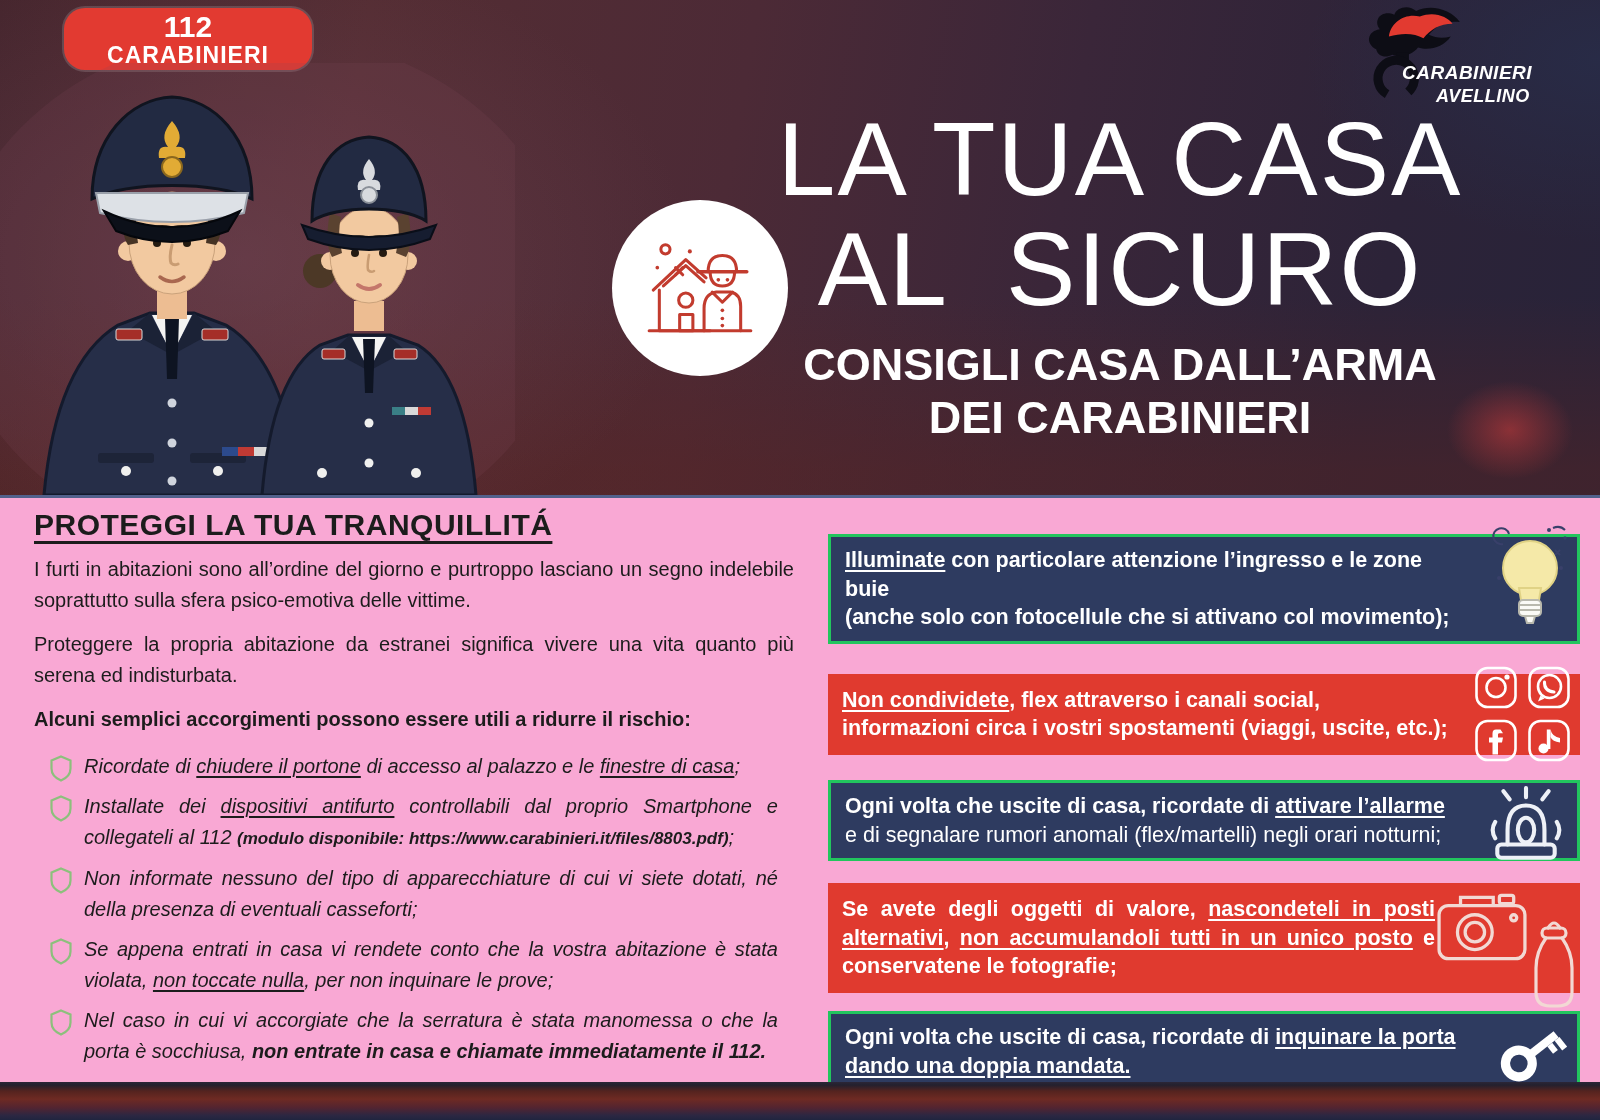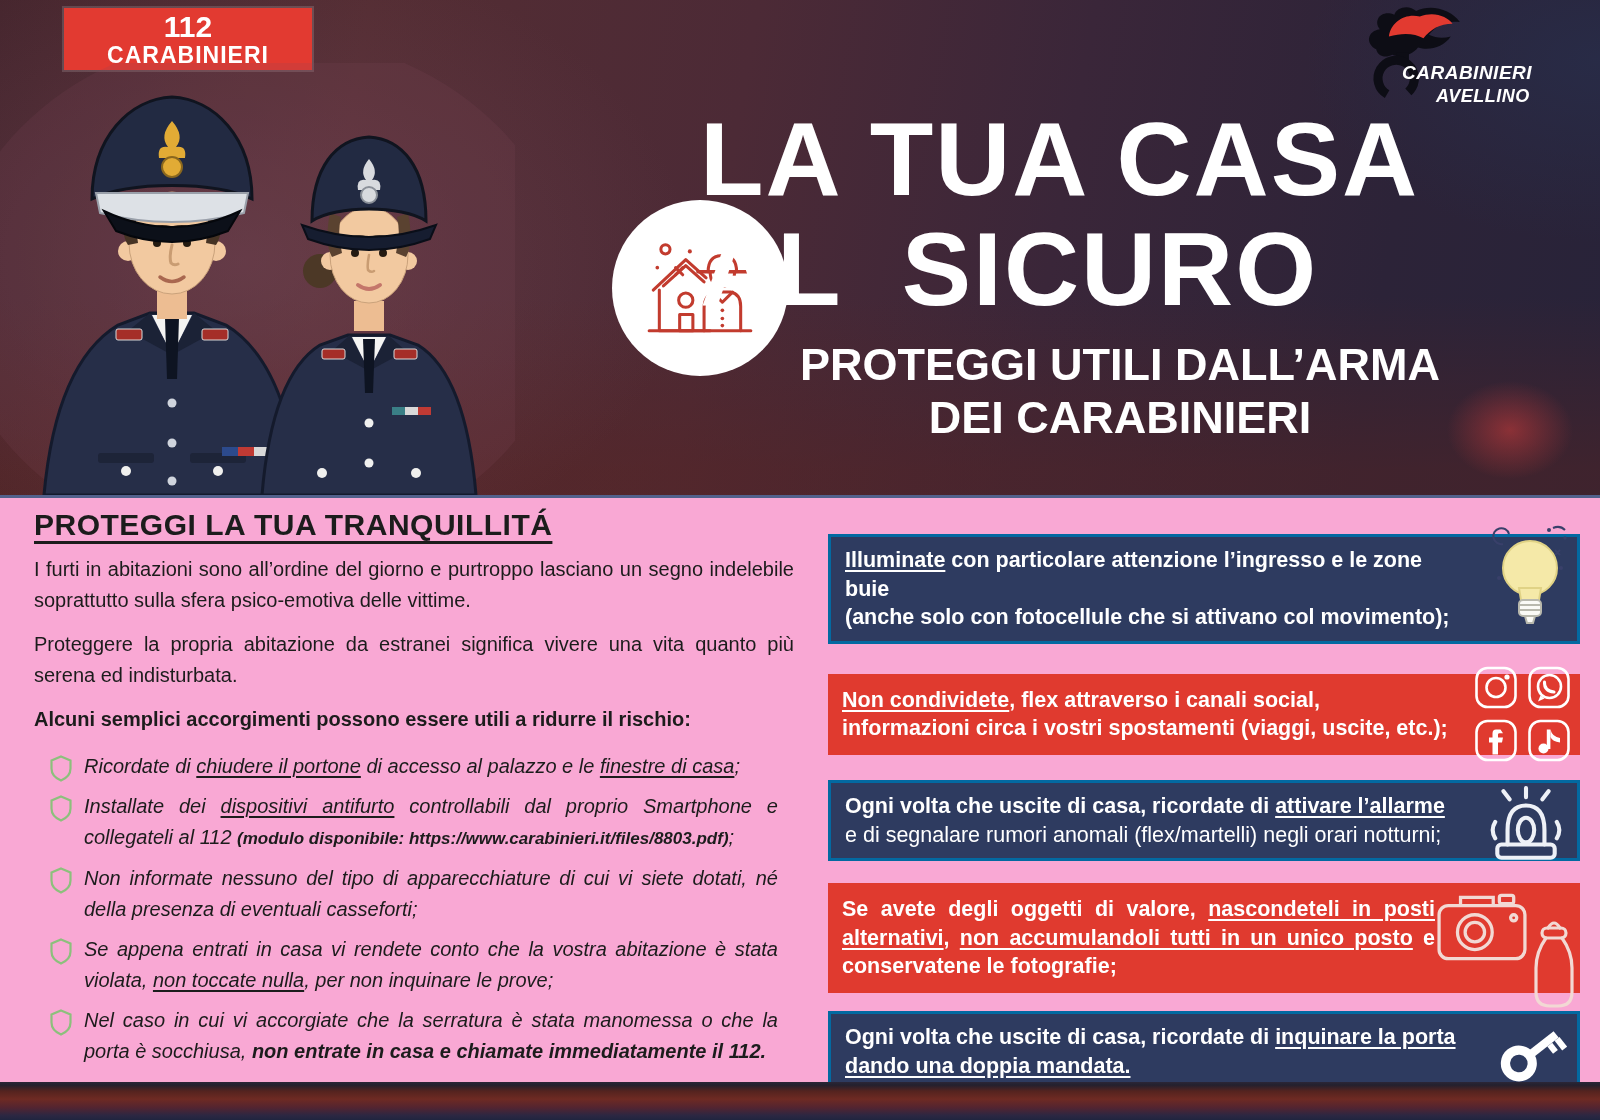--- a/index.html
+++ b/index.html
@@ -9,31 +9,31 @@
   
   .banner{position:absolute;left:0;top:0;width:1600px;height:495px;
     background:
       radial-gradient(90px 70px at 1510px 430px, rgba(205,60,60,.55), rgba(205,60,60,0) 70%),
       radial-gradient(420px 260px at 1600px 60px, rgba(40,44,72,.9), rgba(40,44,72,0) 70%),
       radial-gradient(600px 420px at 240px 260px, rgba(125,80,100,.35), rgba(125,80,100,0) 75%),
       linear-gradient(180deg, rgba(0,0,0,0) 60%, rgba(90,35,32,.45) 95%),
       linear-gradient(100deg,#46262e 0%,#542d33 22%,#4c2a36 45%,#3a2639 65%,#2c2338 85%,#282339 100%);
   }
   .badge{position:absolute;left:64px;top:8px;width:248px;height:62px;background:#e23a31;
-         color:#fff;text-align:center;box-shadow:0 0 0 2px rgba(255,255,255,.15);}
+         color:#fff;text-align:center;box-shadow:0 0 0 2px rgba(255,255,255,.15);border-radius:21px;}
   .badge-num{font-size:30px;font-weight:bold;line-height:32px;margin-top:3px;}
   .badge-label{font-size:23px;font-weight:bold;letter-spacing:1px;line-height:24px;}
 
   .officers{position:absolute;left:0;top:63px;width:515px;height:432px;}
 
   .circle-icon{position:absolute;left:612px;top:200px;width:176px;height:176px;border-radius:50%;
                background:#fff;display:flex;align-items:center;justify-content:center;}
 
-  .hero-title{position:absolute;left:700px;right:60px;top:104px;color:#fff;
-              font-weight:bold;font-size:104px;line-height:1.06;letter-spacing:2px;white-space:nowrap;}
+  .hero-title{position:absolute;left:700px;right:60px;top:104px;text-align:center;color:#fff;
+              font-weight:normal;font-size:104px;line-height:1.06;letter-spacing:2px;white-space:nowrap;}
   .hero-title .t2{word-spacing:30px;}
   .hero-sub{position:absolute;left:700px;right:60px;top:338px;text-align:center;color:#fff;
             font-weight:bold;font-size:45px;line-height:1.18;}
 
   .logo{position:absolute;right:30px;top:2px;width:240px;height:112px;color:#fff;}
   .logo svg{position:absolute;left:18px;top:0;}
   .logo-t1{position:absolute;left:72px;top:60px;font-size:19px;font-weight:bold;font-style:italic;letter-spacing:.5px;}
   .logo-t2{position:absolute;left:106px;top:84px;font-size:18px;font-weight:bold;font-style:italic;letter-spacing:.5px;}
 
   
@@ -49,21 +49,21 @@
   .bullets li svg{position:absolute;left:0;top:4px;}
 
   .u{text-decoration:underline;text-underline-offset:3px;}
   .b{font-weight:bold;}
   .r{font-weight:normal;}
   .sm{font-weight:bold;font-size:17px;}
 
   .rightcol{position:absolute;left:828px;top:36px;width:752px;}
   .box{position:relative;color:#fff;font-weight:bold;font-size:21.5px;line-height:1.33;
        box-sizing:border-box;width:752px;}
-  .box.navy{background:#2e3b60;border:3px solid #0369a1;padding:9px 14px;}
+  .box.navy{background:#2e3b60;border:3px solid #22c55e;padding:9px 14px;}
   .box.red{background:#e03a2f;padding:12px 14px;}
   .bx1{margin-bottom:30px;padding-right:118px !important;}
   .bx2{margin-bottom:25px;padding-right:130px !important;}
   .bx3{margin-bottom:22px;padding-right:100px !important;}
   .bx4{margin-bottom:18px;padding-right:145px !important;text-align:justify;}
   .bx5{padding-right:95px !important;}
 
   .icon-bulb{position:absolute;right:2px;top:-16px;}
   .social-grid{position:absolute;right:8px;top:50%;transform:translateY(-50%);
                display:grid;grid-template-columns:46px 46px;gap:7px;}
@@ -186,21 +186,21 @@
           <circle cx="82" cy="90" r="1.8" fill="#c23b2e"></circle>
           <circle cx="82" cy="97" r="1.8" fill="#c23b2e"></circle>
       </svg>
     </div>
 
     <div class="hero-title">
       <div>LA TUA CASA</div>
       <div class="t2">AL SICURO</div>
     </div>
     <div class="hero-sub">
-      <div>PROTEGGI UTILI DALL’ARMA</div>
+      <div>CONSIGLI CASA DALL’ARMA</div>
       <div>DEI CARABINIERI</div>
     </div>
 
     <div class="logo">
       <svg width="120" height="100" viewBox="0 0 130 110">
         <path d="M30,52 C18,46 20,32 34,30 C26,20 36,8 50,14 C52,6 66,2 74,10 C90,2 112,8 122,22 C106,20 96,26 88,36 C96,40 104,40 112,38 C104,50 88,54 76,50 C70,58 58,62 48,58 C40,62 32,60 30,52 Z" fill="#0d0d15"></path>
         <path d="M44,38 C46,22 62,12 78,16 C94,10 108,16 114,24 C100,24 90,30 82,40 C72,34 58,34 44,38 Z" fill="#e23a30"></path>
         <rect x="52" y="56" width="14" height="10" fill="#0d0d15"></rect>
         <circle cx="52" cy="84" r="20" fill="none" stroke="#0d0d15" stroke-width="10" stroke-dasharray="100 26" transform="rotate(120 52 84)"></circle>
       </svg>

